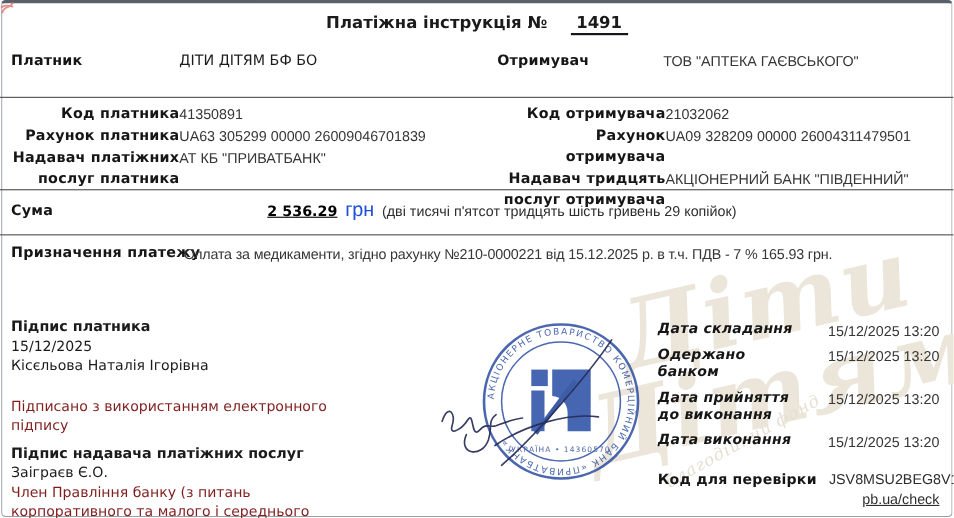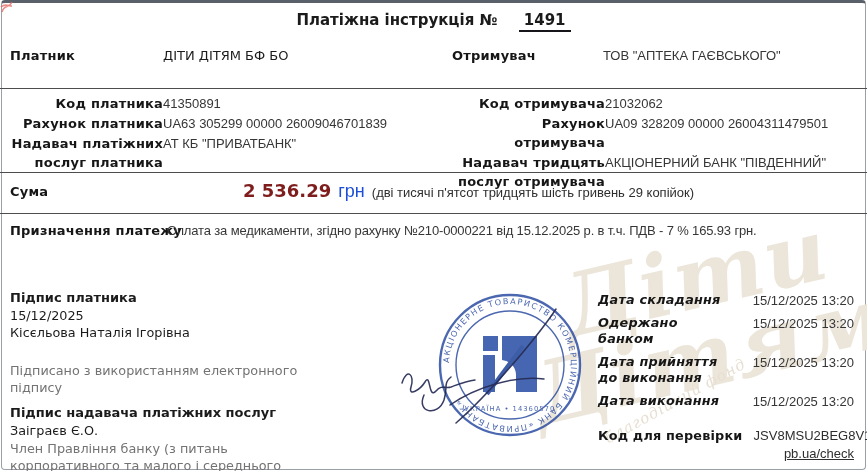--- a/index.html
+++ b/index.html
@@ -3,21 +3,21 @@
 <meta charset="utf-8">
 <style>
   html,body{margin:0;padding:0;background:#fff;}
   .page{position:relative;width:867px;height:471px;background:#fff;overflow:hidden;
         font-family:"DejaVu Sans","Liberation Sans",sans-serif;color:#1b1b1b;}
   .doc{position:absolute;left:1px;top:0;right:1px;bottom:1px;background:#fff;
        border:1px solid #9aa0a6;border-top:3px solid #5a606a;border-radius:4px;}
   .layer{position:absolute;z-index:2;}
   .lbl{font-weight:bold;font-size:13px;letter-spacing:.2px;color:#161616;}
   .val{font-family:"Liberation Sans",sans-serif;font-size:13px;color:#363636;}
-  .muted{color:#737373;font-size:12.5px;line-height:1.35;}
+  .muted{color:#7f1d1d;font-size:12.5px;line-height:1.35;}
   .hr{position:absolute;left:0;right:0;height:0;border-top:1px solid #4d4d4d;z-index:2;}
   
   .title{left:0;right:0;top:11px;text-align:center;font-size:15px;font-weight:bold;}
   .title .num{display:inline-block;margin-left:16px;padding:0 5px 1px 5px;
               border-bottom:2px solid #16161a;}
   
   .parties{left:0;right:0;top:48px;height:20px;}
   .parties .p-lbl{position:absolute;left:10px;}
   .parties .p-val{position:absolute;left:163px;font-size:13px;}
   .parties .r-lbl{position:absolute;left:452px;}
@@ -25,21 +25,21 @@
   
   .det{display:grid;grid-template-columns:153px 1fr;row-gap:1px;align-items:start;}
   .det .lbl{line-height:19px;text-align:right;}
   .det .val{line-height:19px;}
   .det-left{left:10px;top:94px;width:420px;}
   .det-right{left:452px;top:94px;right:12px;}
   
   .sum-row{left:0;right:0;top:180px;height:26px;}
   .sum-row .lbl{position:absolute;left:10px;top:4px;}
   .sum-amt{position:absolute;left:243px;top:0;display:flex;align-items:baseline;gap:7px;white-space:nowrap;}
-  .sum-amt .big{font-size:18px;font-weight:bold;color:#7f1d1d;}
+  .sum-amt .big{font-size:13px;font-weight:bold;color:#000000;text-decoration:underline;}
   .sum-amt .cur{font-family:"Liberation Sans",sans-serif;font-size:18px;color:#1d4ed8;}
   .sum-amt .words{font-family:"Liberation Sans",sans-serif;font-size:13px;color:#2e2e2e;}
   
   .purpose{left:0;right:8px;top:222px;}
   .purpose .lbl{position:absolute;left:10px;top:1px;}
   .purpose .val{position:absolute;left:167px;top:1px;white-space:nowrap;letter-spacing:-0.15px;}
   
   .sig{left:10px;top:290px;width:330px;font-size:13px;}
   .sig .t{font-weight:bold;margin-bottom:3px;}
   .sig .line{margin-bottom:2px;font-size:12.8px;}

